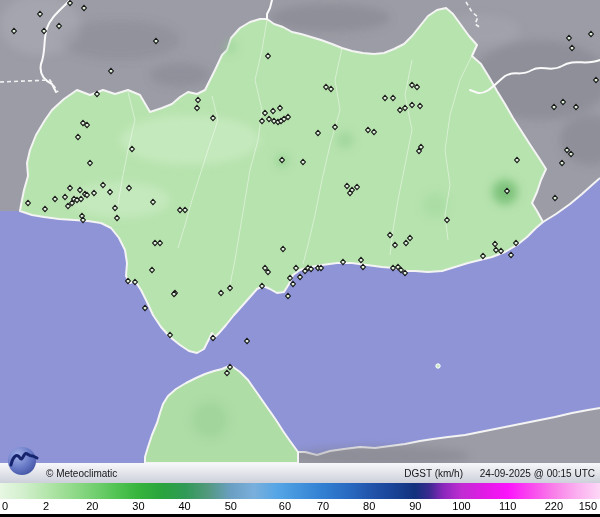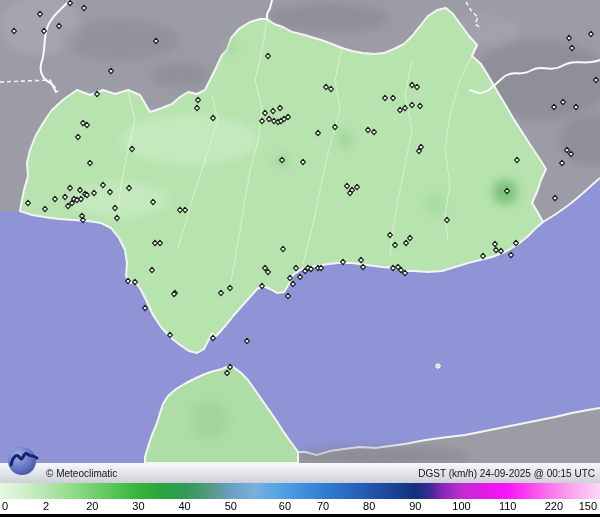--- a/index.html
+++ b/index.html
@@ -9,21 +9,21 @@
   }
   .map-wrap{position:absolute;top:0;left:0;width:600px;height:463px;}
   svg{display:block;}
   .marker{fill:var(--marker-fill,#dff0dc);stroke:var(--marker-stroke,#141414);stroke-width:1.1;}
   .infobar{
     position:absolute;top:463px;left:0;width:600px;height:20px;
     background:linear-gradient(#f7f8fa,#cdd0da);
     display:flex;align-items:center;justify-content:space-between;
     font-size:10px;color:#15151a;box-sizing:border-box;padding:0 5px 0 46px;
   }
-  .infobar .right span{}
+  .infobar .right span{margin-left:14px;}
   .logo{
     position:absolute;left:6px;top:444px;width:34px;height:34px;z-index:5;
   }
   .colorbar{
     position:absolute;top:483px;left:0;width:600px;height:16px;
   }
   .scale-labels{
     position:absolute;top:499px;left:0;width:600px;height:15px;background:#fff;
     font-size:11px;color:#000;
   }

